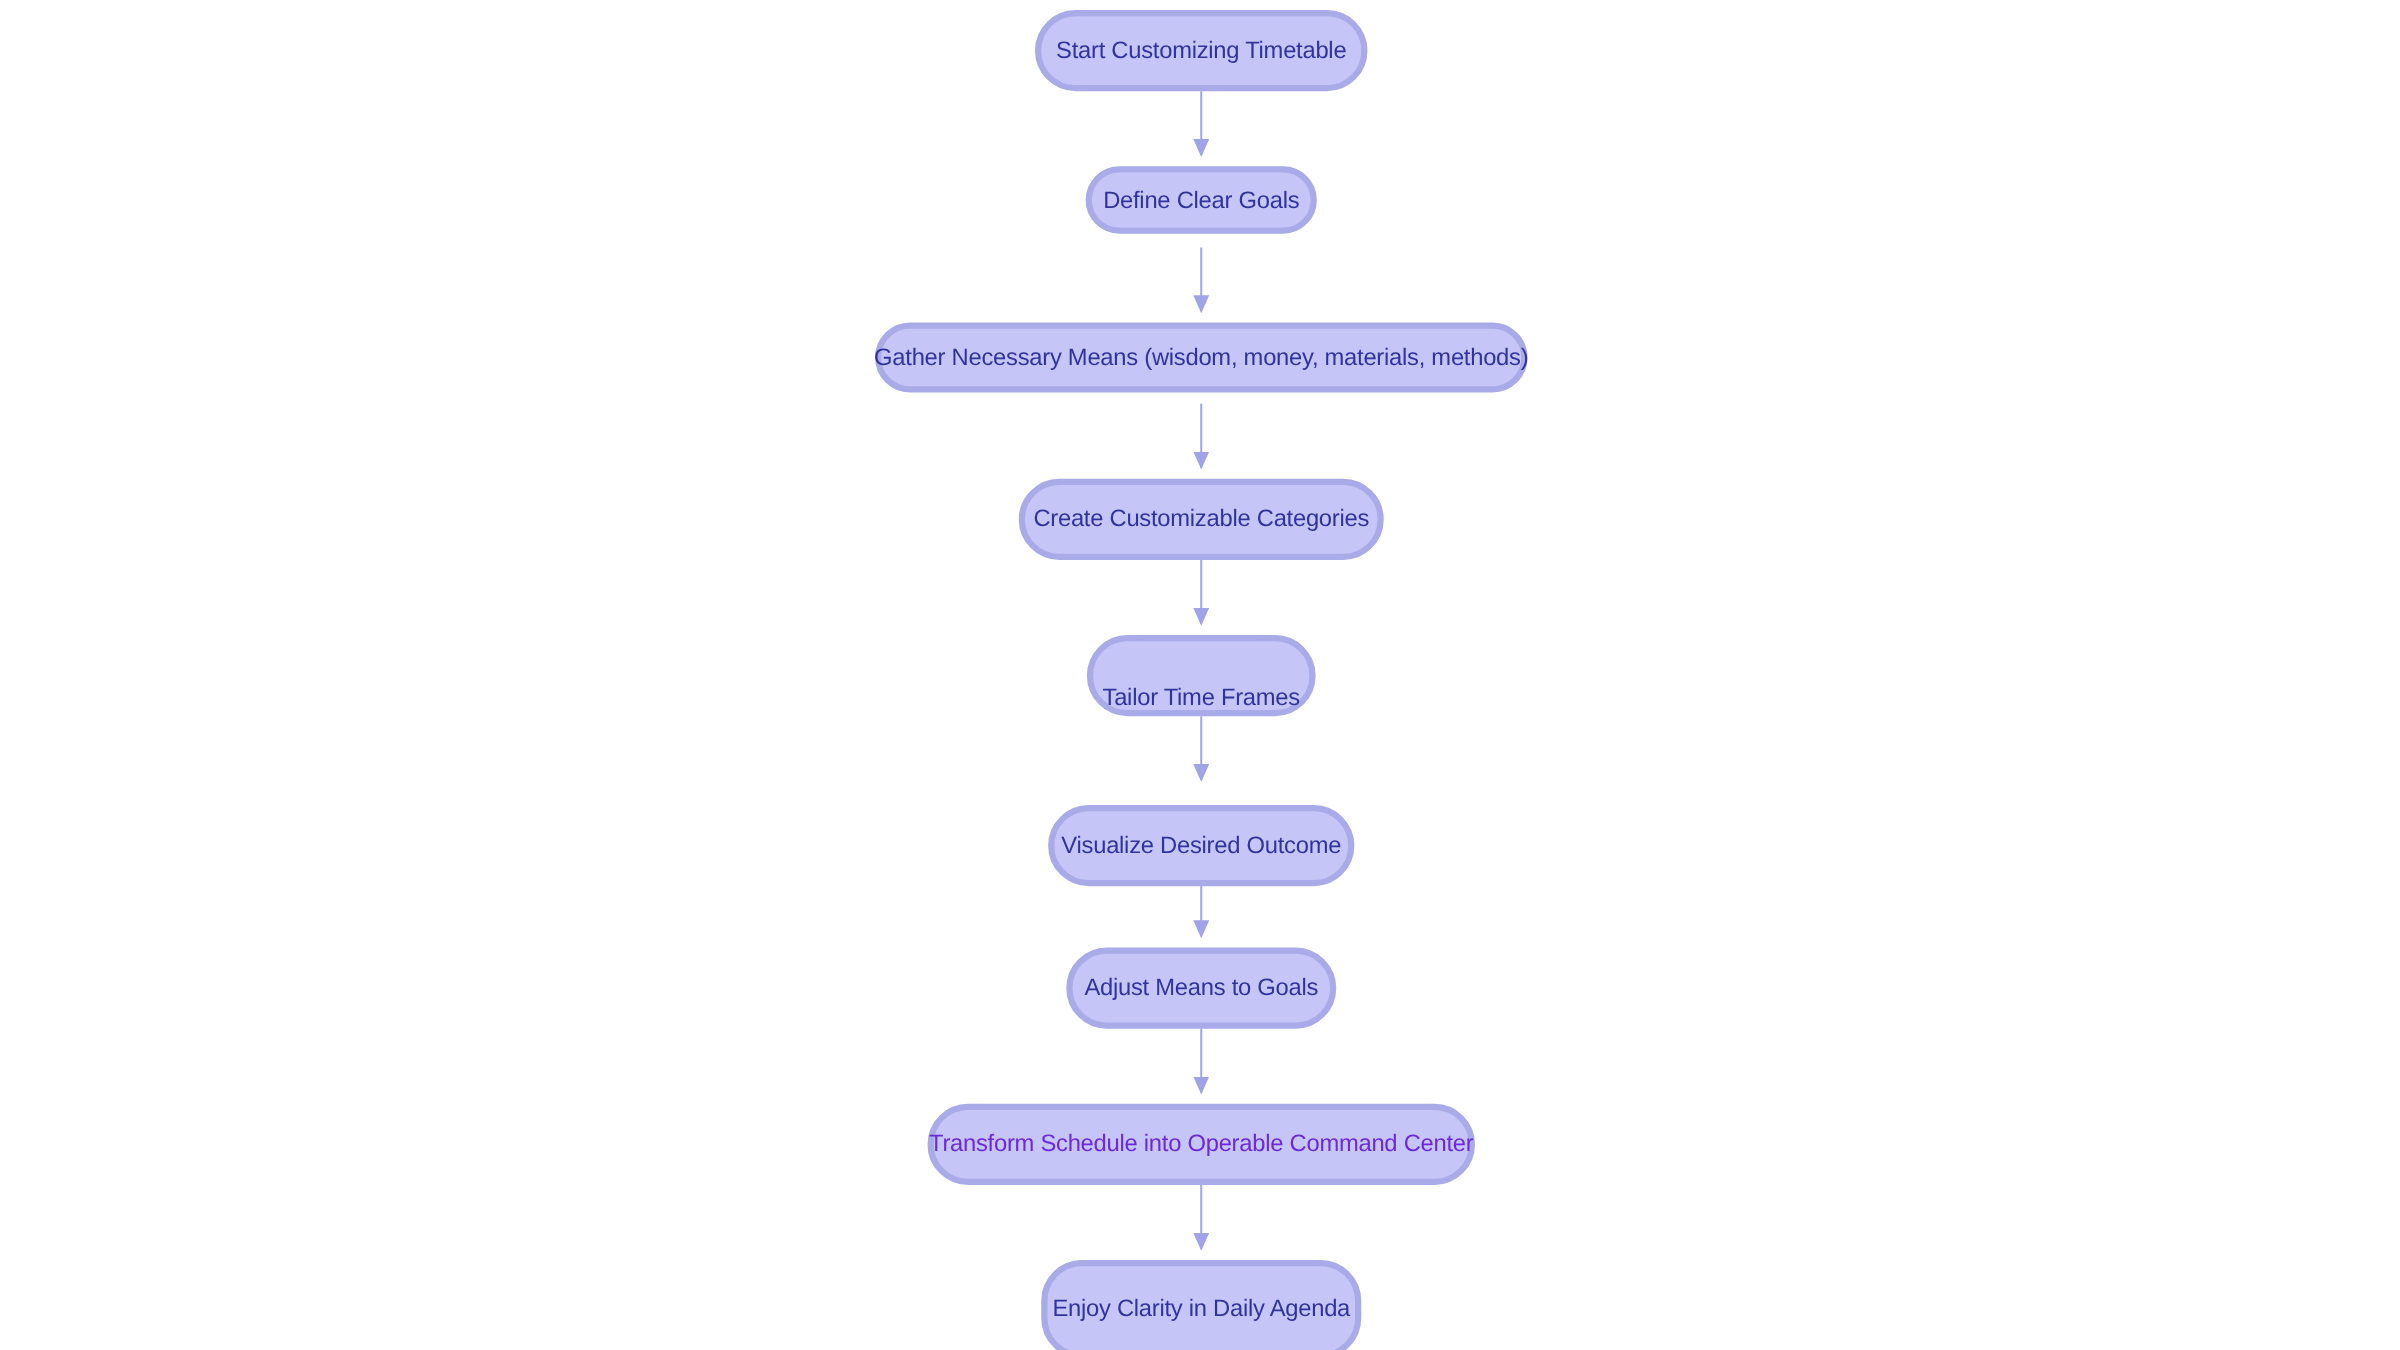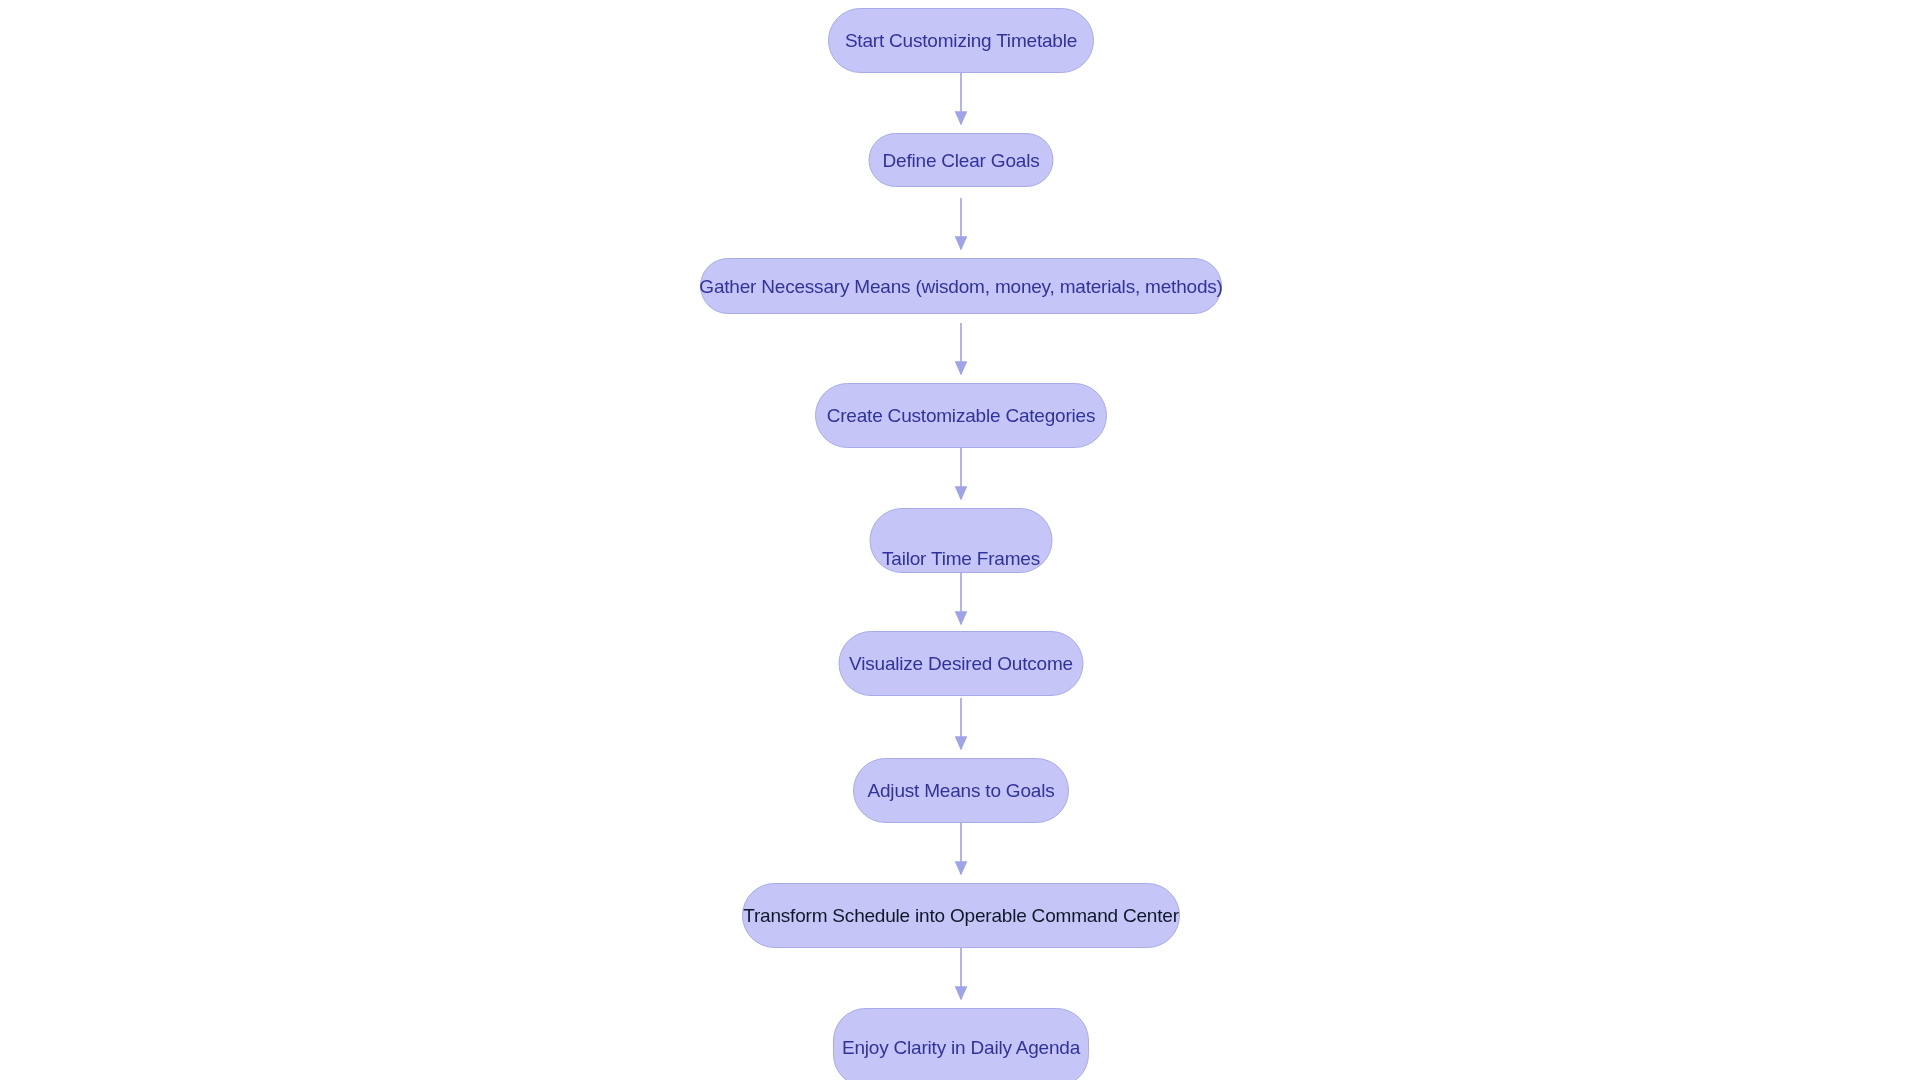--- a/index.html
+++ b/index.html
@@ -28,21 +28,21 @@
     height: 1080px;
     pointer-events: none;
   }
   .flow-node {
     position: absolute;
     box-sizing: border-box;
     display: flex;
     align-items: center;
     justify-content: center;
     background: #c5c6f7;
-    border: 1px solid #0f172a;
+    border: 5px solid #0f172a;
     border-radius: 34px;
     transform: translateX(-50%);
     z-index: 2;
   }
   .flow-node-label {
     color: #31339c;
     font-family: "Liberation Sans", sans-serif;
     font-size: 19px;
     font-weight: 400;
     letter-spacing: -0.2px;
@@ -83,27 +83,27 @@
       </div>
       <div class="flow-node" style="left: 961px; top: 258px; width: 522px; height: 56px; background: rgb(197, 198, 247); border-color: rgb(169, 171, 232); border-radius: 32.5px;">
         <span class="flow-node-label" style="color: rgb(49, 51, 156);">Gather Necessary Means (wisdom, money, materials, methods)</span>
       </div>
       <div class="flow-node" style="left: 961px; top: 383px; width: 292px; height: 65px; background: rgb(197, 198, 247); border-color: rgb(169, 171, 232); border-radius: 32.5px;">
         <span class="flow-node-label" style="color: rgb(49, 51, 156);">Create Customizable Categories</span>
       </div>
       <div class="flow-node" style="left: 961px; top: 508px; width: 183px; height: 65px; background: rgb(197, 198, 247); border-color: rgb(169, 171, 232); border-radius: 32.5px;">
         <span class="flow-node-label" style="color: rgb(49, 51, 156); margin-top: 35px;">Tailor Time Frames</span>
       </div>
-      <div class="flow-node" style="left: 961px; top: 631px; width: 245px; height: 65px; background: rgb(197, 198, 247); border-color: rgb(169, 171, 232); border-radius: 32.5px;">
+      <div class="flow-node" style="left: 961px; top: 644px; width: 245px; height: 65px; background: rgb(197, 198, 247); border-color: rgb(169, 171, 232); border-radius: 32.5px;">
         <span class="flow-node-label" style="color: rgb(49, 51, 156);">Visualize Desired Outcome</span>
       </div>
       <div class="flow-node" style="left: 961px; top: 758px; width: 216px; height: 65px; background: rgb(197, 198, 247); border-color: rgb(169, 171, 232); border-radius: 32.5px;">
         <span class="flow-node-label" style="color: rgb(49, 51, 156);">Adjust Means to Goals</span>
       </div>
       <div class="flow-node" style="left: 961px; top: 883px; width: 438px; height: 65px; background: rgb(197, 198, 247); border-color: rgb(169, 171, 232); border-radius: 32.5px;">
-        <span class="flow-node-label" style="color: #0f172a; text-align: right;">Transform Schedule into Operable Command Center</span>
+        <span class="flow-node-label" style="color: #6d28d9; text-align: right;">Transform Schedule into Operable Command Center</span>
       </div>
       <div class="flow-node" style="left: 961px; top: 1008px; width: 256px; height: 79px; background: rgb(197, 198, 247); border-color: rgb(169, 171, 232); border-radius: 32.5px;">
         <span class="flow-node-label" style="color: rgb(49, 51, 156);">Enjoy Clarity in Daily Agenda</span>
       </div>
     </div>
 
 </div>
 
 </body></html>

